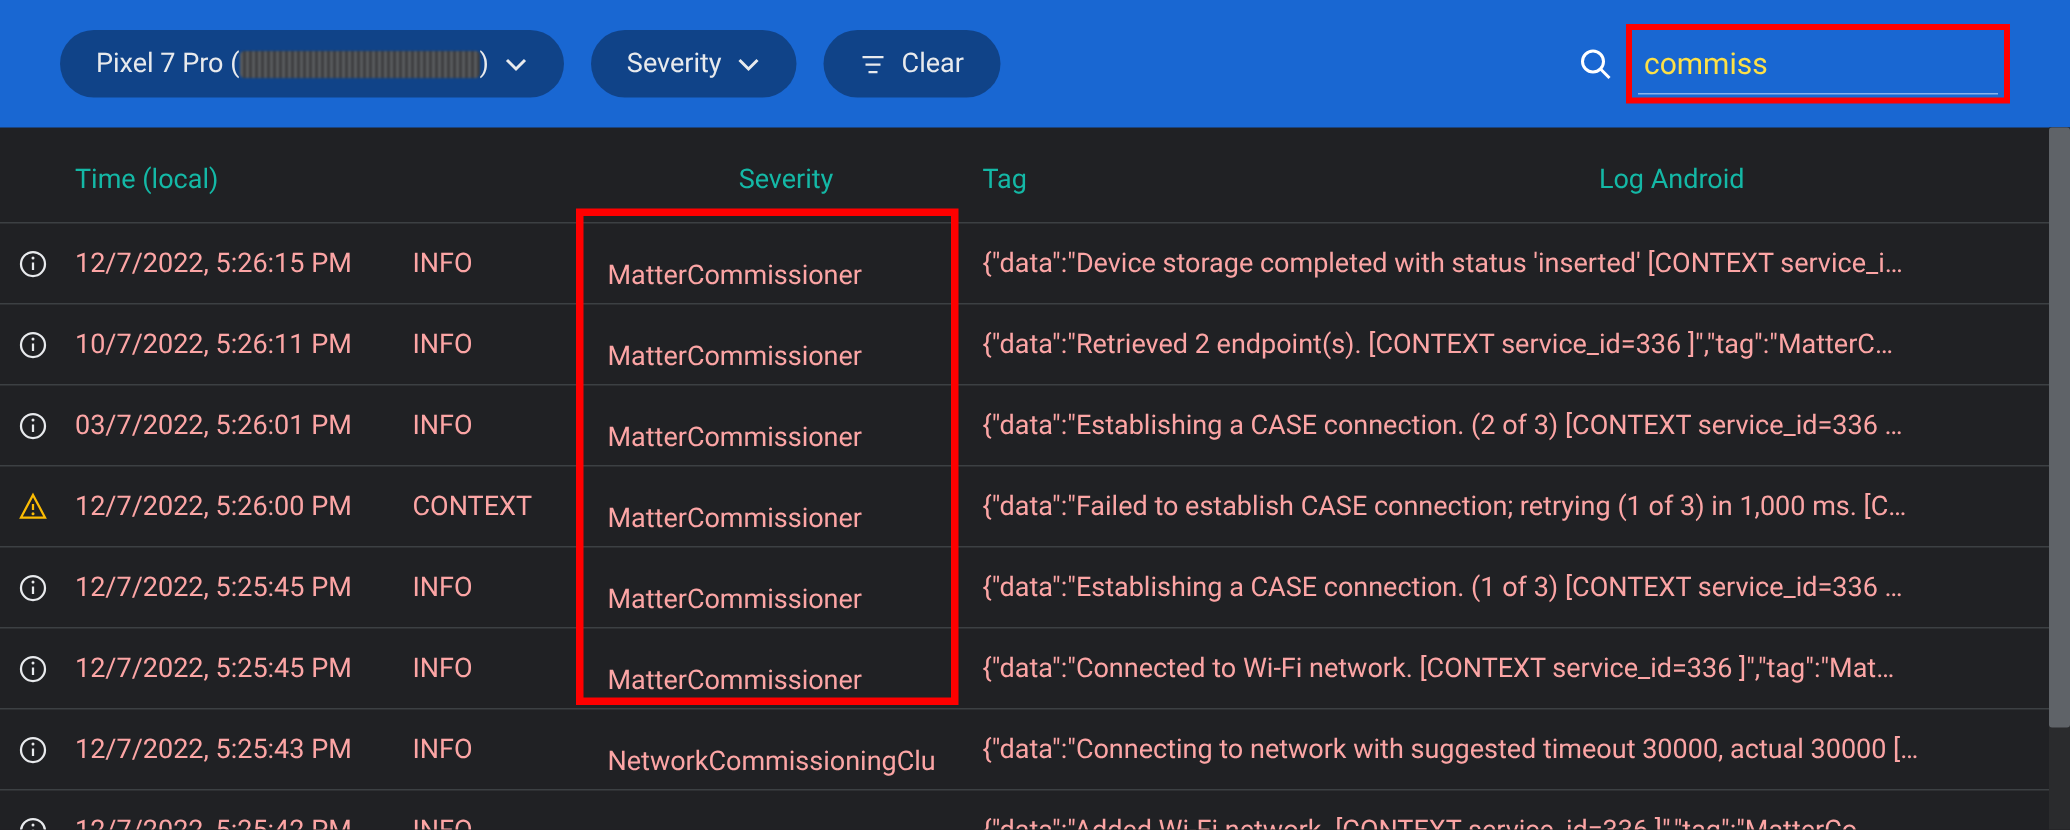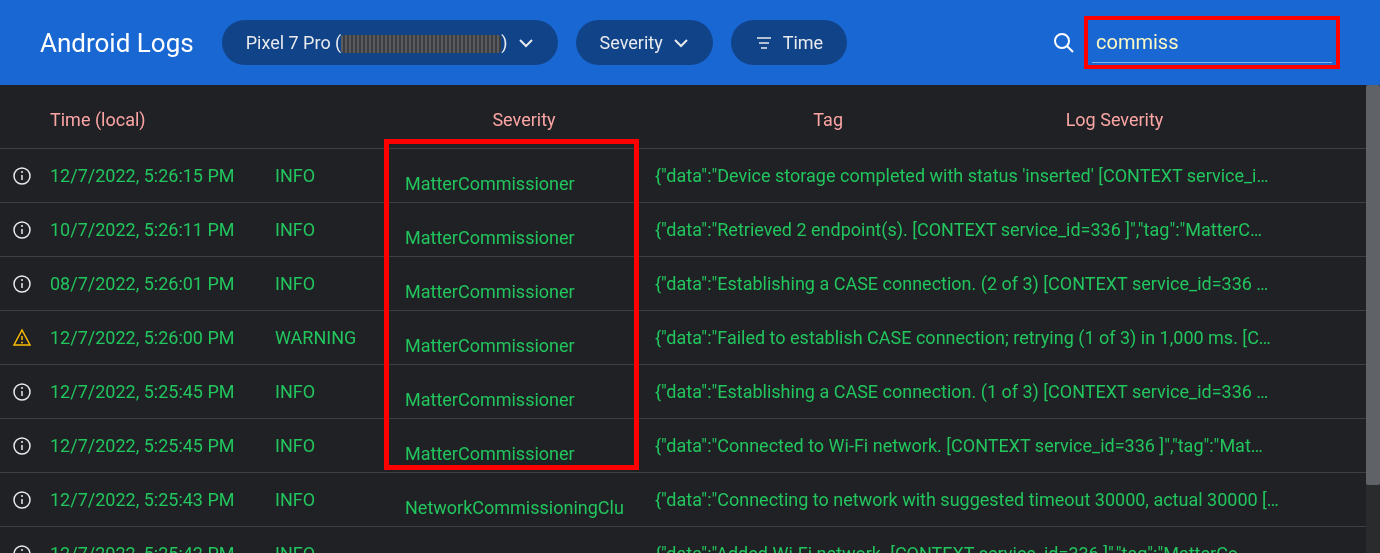--- a/index.html
+++ b/index.html
@@ -35,54 +35,54 @@
       border-radius: 3px;
       vertical-align: middle;
       filter: blur(0.6px);
     }
     .search-wrap { display: flex; align-items: center; gap: 8px; margin-left: auto; }
     .search-icon { display: inline-flex; color: #fff; }
     .search-input {
       background: transparent;
       border: none;
       border-bottom: 1px solid rgba(255,255,255,0.5);
-      color: #fef9c3;
+      color: #fde047;
       font-size: 20px;
       padding: 8px 4px;
       width: 240px;
       outline: none;
     }
     .red-box-search {
       border: 4px solid #ff0000;
       padding: 2px 4px;
     }
     
     .table-header {
       display: grid;
       grid-template-columns: 44px 225px 130px 250px 200px 1fr;
       padding: 24px 0 18px 0;
-      color: #fca5a5;
+      color: #14b8a6;
       font-size: 18px;
       border-bottom: 1px solid #3c4043;
     }
     .table-header > div { padding: 0 6px; }
     .th-time { grid-column: 2; text-align: left; padding-left: 0; }
     .th-severity { grid-column: 4; text-align: center; }
-    .th-tag { grid-column: 5; text-align: right; }
+    .th-tag { grid-column: 5; text-align: left; }
     .th-msg { grid-column: 6; text-align: center; }
     
     .rows { }
     .row {
       display: grid;
       grid-template-columns: 44px 225px 130px 250px 1fr;
       align-items: center;
       height: 54px;
       border-bottom: 1px solid #3c4043;
       font-size: 18px;
-      color: #22c55e;
+      color: #fca5a5;
     }
     .row > div { padding: 0 6px; white-space: nowrap; overflow: hidden; text-overflow: ellipsis; }
     .icon-cell { display: flex; justify-content: center; }
     .tag-cell { position: relative; margin-top: 15px; }
     .msg-cell { padding-right: 20px; }
     
     .red-box-tags {
       position: absolute;
       left: 384px;
       top: 139px;
@@ -108,21 +108,20 @@
       background: #5f6368;
       border-radius: 2px;
     }
     
     svg { display: block; }
   </style>
 </head>
 <body>
 
 <div class="header">
-  <div class="title">Android Logs</div>
 
   <div class="pill device-pill">
     <span>
       <span>Pixel 7 Pro (</span><span class="device-obscured"></span><span>)</span>
     </span>
     <span class="chevron">
       <svg width="16" height="16" viewBox="0 0 16 16">
           <path d="M2 5 L8 11 L14 5" stroke="#e8eaed" stroke-width="2" fill="none"></path>
         </svg>
     </span>
@@ -141,42 +140,42 @@
   <div class="pill">
     <span>
       <svg width="18" height="18" viewBox="0 0 18 18">
           <g stroke="#e8eaed" stroke-width="1.5" fill="none">
             <line x1="2" y1="4" x2="16" y2="4"></line>
             <line x1="4" y1="9" x2="14" y2="9"></line>
             <line x1="6" y1="14" x2="12" y2="14"></line>
           </g>
         </svg>
     </span>
-    <span>Time</span>
+    <span>Clear</span>
   </div>
 
   <div class="search-wrap">
     <span class="search-icon">
       <svg width="24" height="24" viewBox="0 0 24 24">
           <circle cx="10" cy="10" r="7" stroke="#fff" stroke-width="2" fill="none"></circle>
           <line x1="15" y1="15" x2="21" y2="21" stroke="#fff" stroke-width="2"></line>
         </svg>
     </span>
     <span class="red-box-search">
       <input class="search-input" value="commiss" style="">
     </span>
   </div>
 </div>
 
 <div class="table-header">
   <div></div>
   <div class="th-time">Time (local)</div>
   <div class="th-severity">Severity</div>
   <div class="th-tag">Tag</div>
-  <div class="th-msg">Log Severity</div>
+  <div class="th-msg">Log Android</div>
 </div>
 
 <div class="rows" id="rows-container">
     <div class="row">
       <div class="icon-cell">
         <svg width="20" height="20" viewBox="0 0 20 20">
           <circle cx="10" cy="10" r="8" stroke="#e8eaed" stroke-width="1.5" fill="none"></circle>
           <line x1="10" y1="9" x2="10" y2="14" stroke="#e8eaed" stroke-width="1.5"></line>
           <circle cx="10" cy="6" r="1" fill="#e8eaed"></circle>
         </svg>
@@ -200,35 +199,35 @@
       <div class="msg-cell">{"data":"Retrieved 2 endpoint(s). [CONTEXT service_id=336 ]","tag":"MatterC…</div>
     </div>
     <div class="row">
       <div class="icon-cell">
         <svg width="20" height="20" viewBox="0 0 20 20">
           <circle cx="10" cy="10" r="8" stroke="#e8eaed" stroke-width="1.5" fill="none"></circle>
           <line x1="10" y1="9" x2="10" y2="14" stroke="#e8eaed" stroke-width="1.5"></line>
           <circle cx="10" cy="6" r="1" fill="#e8eaed"></circle>
         </svg>
       </div>
-      <div>08/7/2022, 5:26:01 PM</div>
+      <div>03/7/2022, 5:26:01 PM</div>
       <div>INFO</div>
       <div class="tag-cell">MatterCommissioner</div>
       <div class="msg-cell">{"data":"Establishing a CASE connection. (2 of 3) [CONTEXT service_id=336 …</div>
     </div>
     <div class="row">
       <div class="icon-cell">
         <svg width="20" height="20" viewBox="0 0 20 20">
           <path d="M10 2 L18 17 L2 17 Z" stroke="#fbbc04" stroke-width="1.5" fill="none"></path>
           <line x1="10" y1="8" x2="10" y2="12" stroke="#fbbc04" stroke-width="1.5"></line>
           <circle cx="10" cy="14.5" r="1" fill="#fbbc04"></circle>
         </svg>
       </div>
       <div>12/7/2022, 5:26:00 PM</div>
-      <div>WARNING</div>
+      <div>CONTEXT</div>
       <div class="tag-cell">MatterCommissioner</div>
       <div class="msg-cell">{"data":"Failed to establish CASE connection; retrying (1 of 3) in 1,000 ms. [C…</div>
     </div>
     <div class="row">
       <div class="icon-cell">
         <svg width="20" height="20" viewBox="0 0 20 20">
           <circle cx="10" cy="10" r="8" stroke="#e8eaed" stroke-width="1.5" fill="none"></circle>
           <line x1="10" y1="9" x2="10" y2="14" stroke="#e8eaed" stroke-width="1.5"></line>
           <circle cx="10" cy="6" r="1" fill="#e8eaed"></circle>
         </svg>

